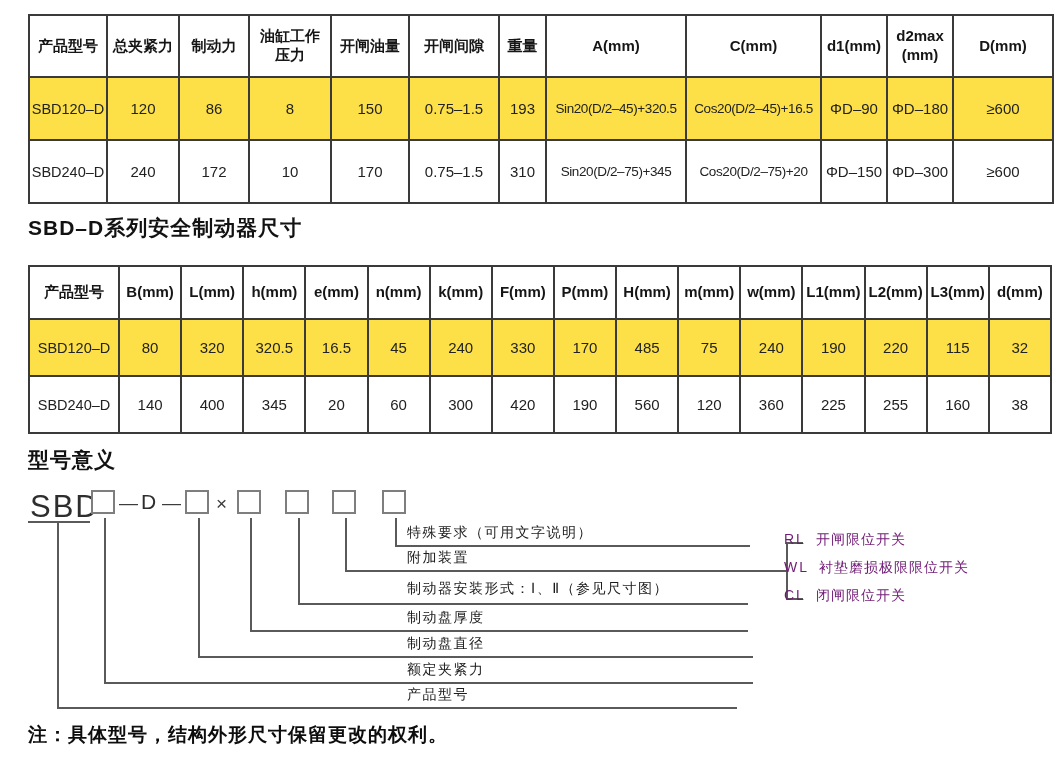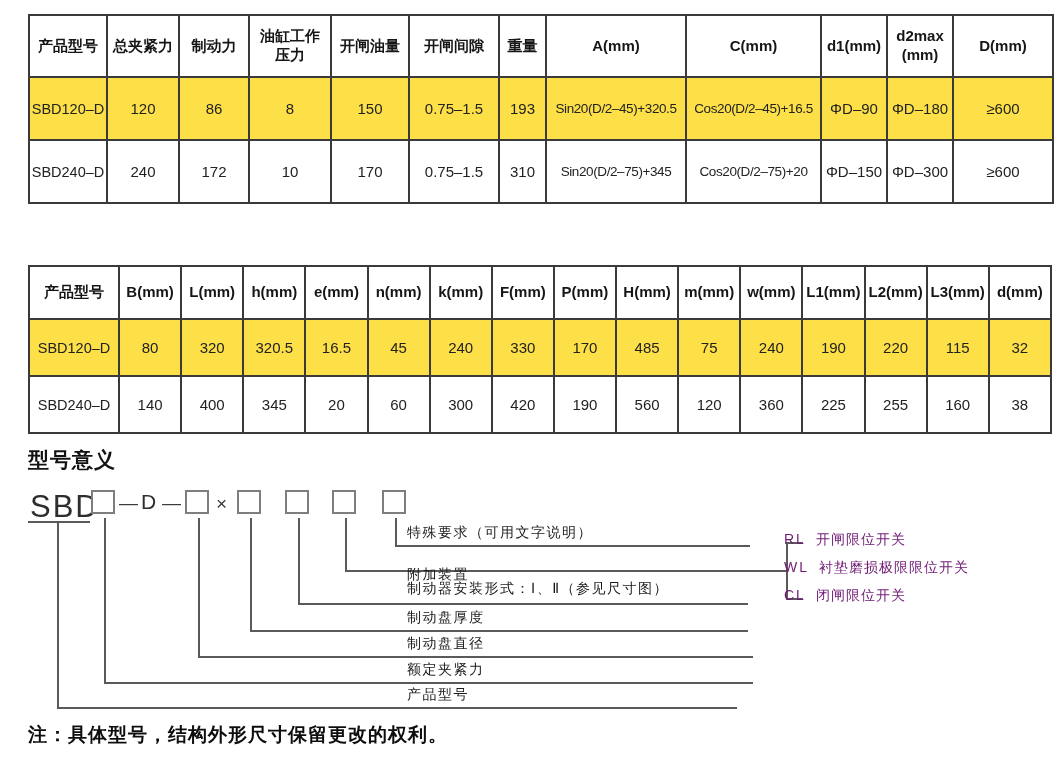--- a/index.html
+++ b/index.html
@@ -116,20 +116,21 @@
       <td>310</td>
       <td>Sin20(D/2–75)+345</td>
       <td>Cos20(D/2–75)+20</td>
       <td>ΦD–150</td>
       <td>ΦD–300</td>
       <td>≥600</td>
     </tr>
   </tbody>
     </table>
 
+  <div class="sec-title s1">SBD–D系列安全制动器尺寸</div>
 
   <table class="t2">
     <colgroup>
       <col style="width:90px">
         <col>
         <col>
         <col>
         <col>
         <col>
         <col>
@@ -228,21 +229,21 @@
 
     <div class="hl" style="left:395px; top:545px; width:355px;"></div>
     <div class="hl" style="left:345px; top:570px; width:443px;"></div>
     <div class="hl" style="left:298px; top:603px; width:450px;"></div>
     <div class="hl" style="left:250px; top:630px; width:498px;"></div>
     <div class="hl" style="left:198px; top:656px; width:555px;"></div>
     <div class="hl" style="left:104px; top:682px; width:649px;"></div>
     <div class="hl" style="left:57px;  top:707px; width:680px;"></div>
 
     <div class="dg-label" style="top:524px;">特殊要求（可用文字说明）</div>
-    <div class="dg-label" style="top:566px;">附加装置</div>
+    <div class="dg-label" style="top:549px;">附加装置</div>
     <div class="dg-label" style="top:580px;">制动器安装形式：Ⅰ、Ⅱ（参见尺寸图）</div>
     <div class="dg-label" style="top:609px;text-align:right;">制动盘厚度</div>
     <div class="dg-label" style="top:635px;">制动盘直径</div>
     <div class="dg-label" style="top:661px;">额定夹紧力</div>
     <div class="dg-label" style="top:686px;">产品型号</div>
 
     <div class="vl" style="left:786px; top:542px; height:58px;"></div>
     <div class="hl" style="left:786px; top:542px; width:17px;"></div>
     <div class="hl" style="left:786px; top:598px; width:17px;"></div>
 

